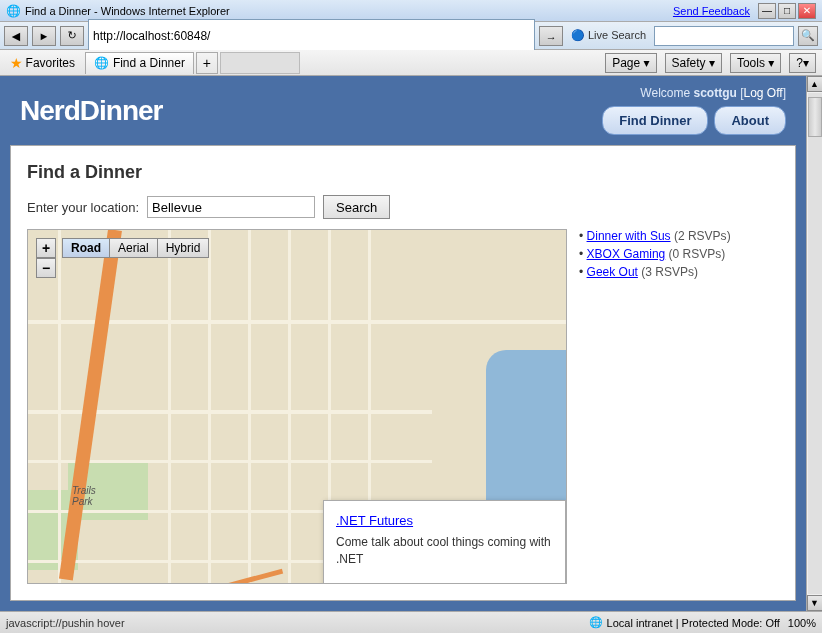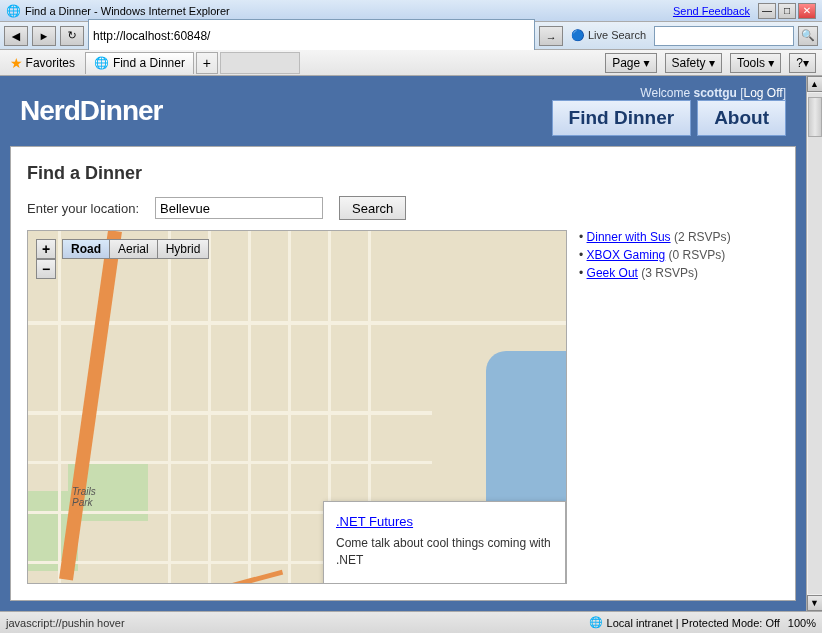--- a/index.html
+++ b/index.html
@@ -145,49 +145,49 @@
     .site-logo {
       color: #fff;
       font-size: 28px;
       font-weight: bold;
       letter-spacing: -1px;
     }
     .site-header-right {
       display: flex;
       flex-direction: column;
       align-items: flex-end;
-      gap: 0;
+      gap: 6px;
     }
     .welcome-text { color: #dde8f8; font-size: 12px; }
     .welcome-text a { color: #fff; }
     .nav-buttons { display: flex; gap: 6px; }
     .nav-button {
       padding: 6px 16px;
       background: linear-gradient(to bottom, #e8f0fb, #c8d8f0);
       border: 1px solid #7a9fd4;
       color: #1a3a6c;
-      font-size: 19px;
+      font-size: 13px;
       font-weight: bold;
       cursor: pointer;
-      border-radius: 0;
+      border-radius: 12px;
     }
 
     
     .site-main {
       flex: 1;
       background: #fff;
       margin: 0 10px 10px 10px;
       border: 1px solid #aaa;
       padding: 16px;
       display: flex;
       flex-direction: column;
       overflow: hidden;
     }
     .find-dinner-title { font-size: 18px; font-weight: bold; color: #333; margin-bottom: 12px; }
-    .location-row { display: flex; align-items: center; gap: 16px; margin-bottom: 10px; }
+    .location-row { display: flex; align-items: center; gap: 8px; margin-bottom: 10px; }
     .location-label { font-size: 13px; color: #333; }
     .location-input {
       width: 168px; height: 22px; border: 1px solid #aaa; padding: 0 4px; font-size: 13px;
     }
     .search-button {
       padding: 3px 12px; background: linear-gradient(to bottom, #f5f5f5, #e0e0e0);
       border: 1px solid #888; cursor: pointer; font-size: 13px; height: 24px;
     }
 
     

